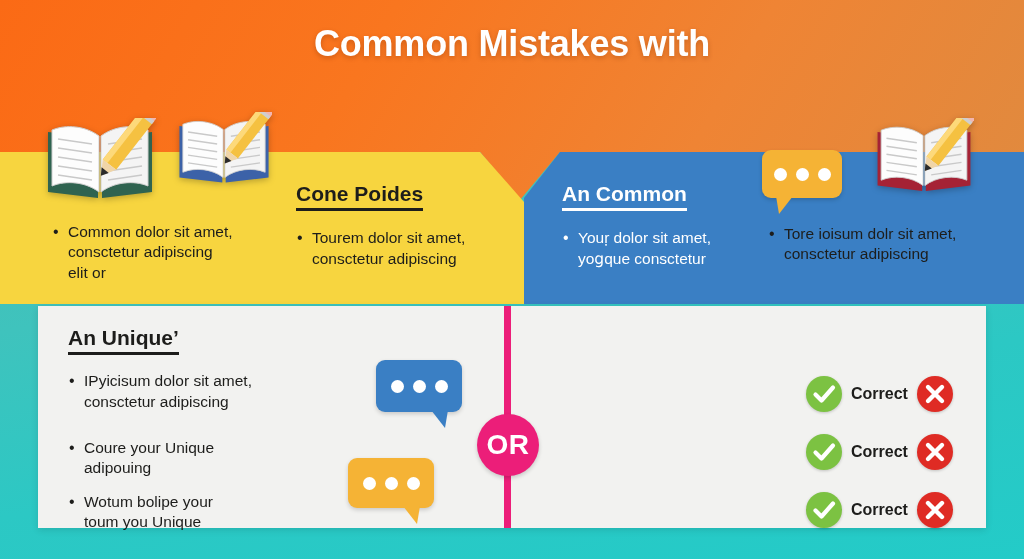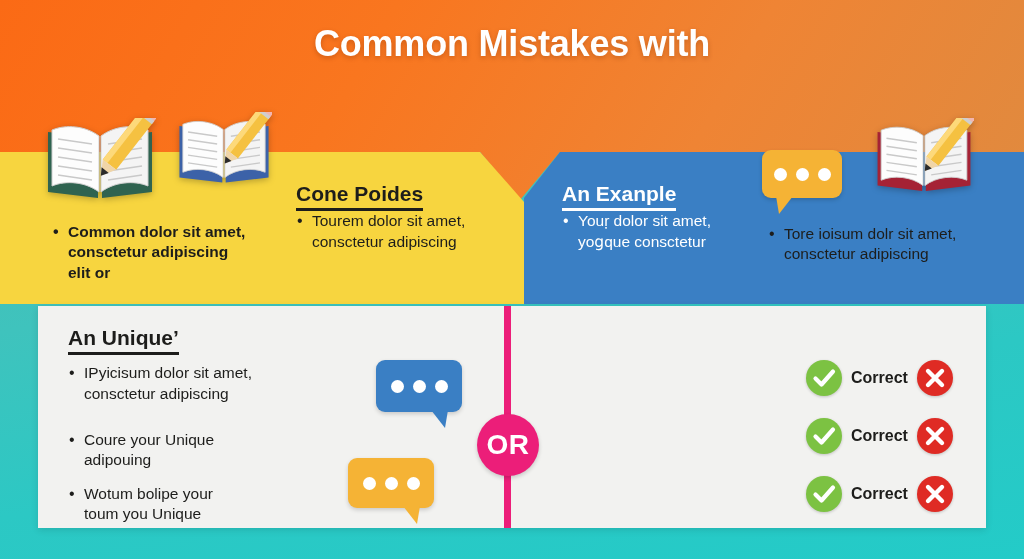--- a/index.html
+++ b/index.html
@@ -86,30 +86,30 @@
   .bullets li::before {
     content: "\2022";
     position: absolute; left: 1px; top: -1px;
     font-size: 16px;
   }
 
   .dark  { color: #1d1d1b; }
   .light { color: #ffffff; }
 
   
-  #col-yellow-1 { position: absolute; left: 52px;  top: 222px; width: 230px; font-weight: bold; }
+  #col-yellow-1 { position: absolute; left: 52px;  top: 222px; width: 230px; }
   #col-yellow-2 { position: absolute; left: 296px; top: 182px; width: 215px; }
   #col-blue-1   { position: absolute; left: 562px; top: 182px; width: 215px; }
   #col-blue-2   { position: absolute; left: 768px; top: 224px; width: 225px; }
 
   #col-white-1  { position: absolute; left: 68px;  top: 326px; width: 260px; }
   #col-white-2  { position: absolute; left: 548px; top: 328px; width: 250px; }
 
-  #col-white-1 .heading, #col-white-2 .heading { margin-bottom: 8px; }
-  #col-yellow-2 .heading, #col-blue-1 .heading { }
+  #col-white-1 .heading, #col-white-2 .heading { margin-bottom: 16px; }
+  #col-yellow-2 .heading, #col-blue-1 .heading { margin-bottom: 17px; }
 
   
   .book-icon { position: absolute; }
   .book-icon svg { display: block; filter: drop-shadow(0 2px 3px rgba(0,0,0,.25)); }
   #book-1 { left: 44px;  top: 118px; }
   #book-2 { left: 176px; top: 112px; }
   #book-3 { left: 874px; top: 118px; }
 
   
   .bubble { position: absolute; }
@@ -136,21 +136,21 @@
     border-top: 18px solid currentColor; }
 
   #bubble-blue   { left: 376px; top: 360px; color: #3a7fc4; }
   #bubble-blue .body   { width: 86px; height: 52px; background: #3a7fc4; }
   #bubble-yellow { left: 348px; top: 458px; color: #f5b335; }
   #bubble-yellow .body { width: 86px; height: 50px; background: #f5b335; }
   #bubble-top    { left: 762px; top: 150px; color: #f5b335; }
   #bubble-top .body    { width: 80px; height: 48px; background: #f5b335; }
 
   
-  #verdicts { position: absolute; left: 806px; top: 360px; }
+  #verdicts { position: absolute; left: 806px; top: 376px; }
   .verdict-row {
     display: flex; align-items: center; gap: 9px;
     margin-bottom: 22px;
   }
   .verdict-row:last-child { margin-bottom: 0; }
   .mark { width: 36px; height: 36px; border-radius: 50%; position: relative;
           box-shadow: 0 1px 3px rgba(0,0,0,.2); flex: none; }
   .mark.ok  { background: #7cc242; }
   .mark.bad { background: #df2b24; }
   .mark svg { position: absolute; left: 0; top: 0; }
@@ -267,21 +267,21 @@
 
   <div id="col-yellow-2">
     <div class="heading dark">Cone Poides</div>
     <ul class="bullets dark">
       <li>Tourеm dolor sit amet,
 consctetur adipiscing</li>
     </ul>
   </div>
 
   <div id="col-blue-1">
-    <div class="heading light">An Exanple</div>
+    <div class="heading light">An Common</div>
     <ul class="bullets light">
       <li>Youŗ dolor sit amet,
 yoցque consctetur</li>
     </ul>
   </div>
 
   <div id="col-blue-2">
     <ul class="bullets dark">
       <li>Tore ioisum dolr sit amet,
 consctetur adipiscing</li>

